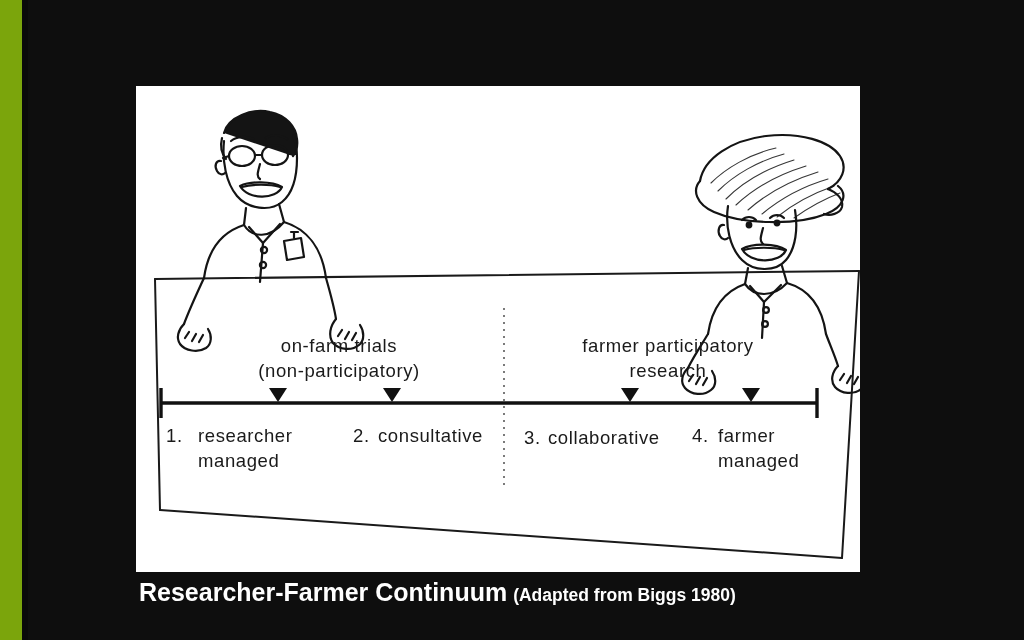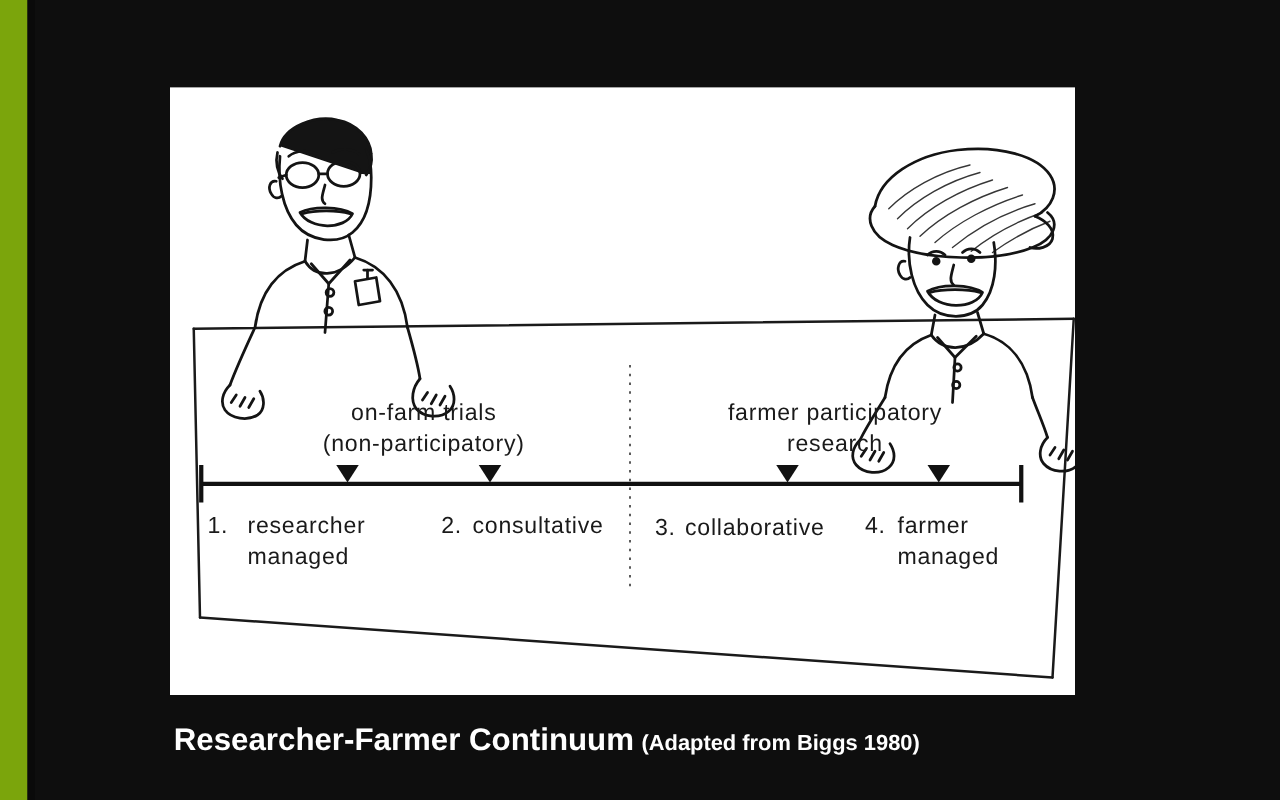--- a/index.html
+++ b/index.html
@@ -8,21 +8,21 @@
     font-family:"Liberation Sans",sans-serif;
   }
   .slide{position:relative;width:1024px;height:640px;background:#0e0e0e;}
   .left-bar{
     position:absolute;left:0;top:0;width:22px;height:640px;background:#7ba50c;
   }
   .left-bar-shadow{
     position:absolute;left:22px;top:0;width:6px;height:640px;background:#0a0a0a;
   }
   .figure{
-    position:absolute;left:136px;top:70px;width:724px;height:458px;background:#ffffff;
+    position:absolute;left:136px;top:86px;width:724px;height:458px;background:#ffffff;
   }
   .fig-svg{display:block;width:724px;height:486px;}
   .caption{
     position:absolute;left:139px;top:578px;width:780px;
     color:#ffffff;
     white-space:nowrap;
   }
   .caption .main{
     font-size:25px;font-weight:bold;letter-spacing:0px;
   }

